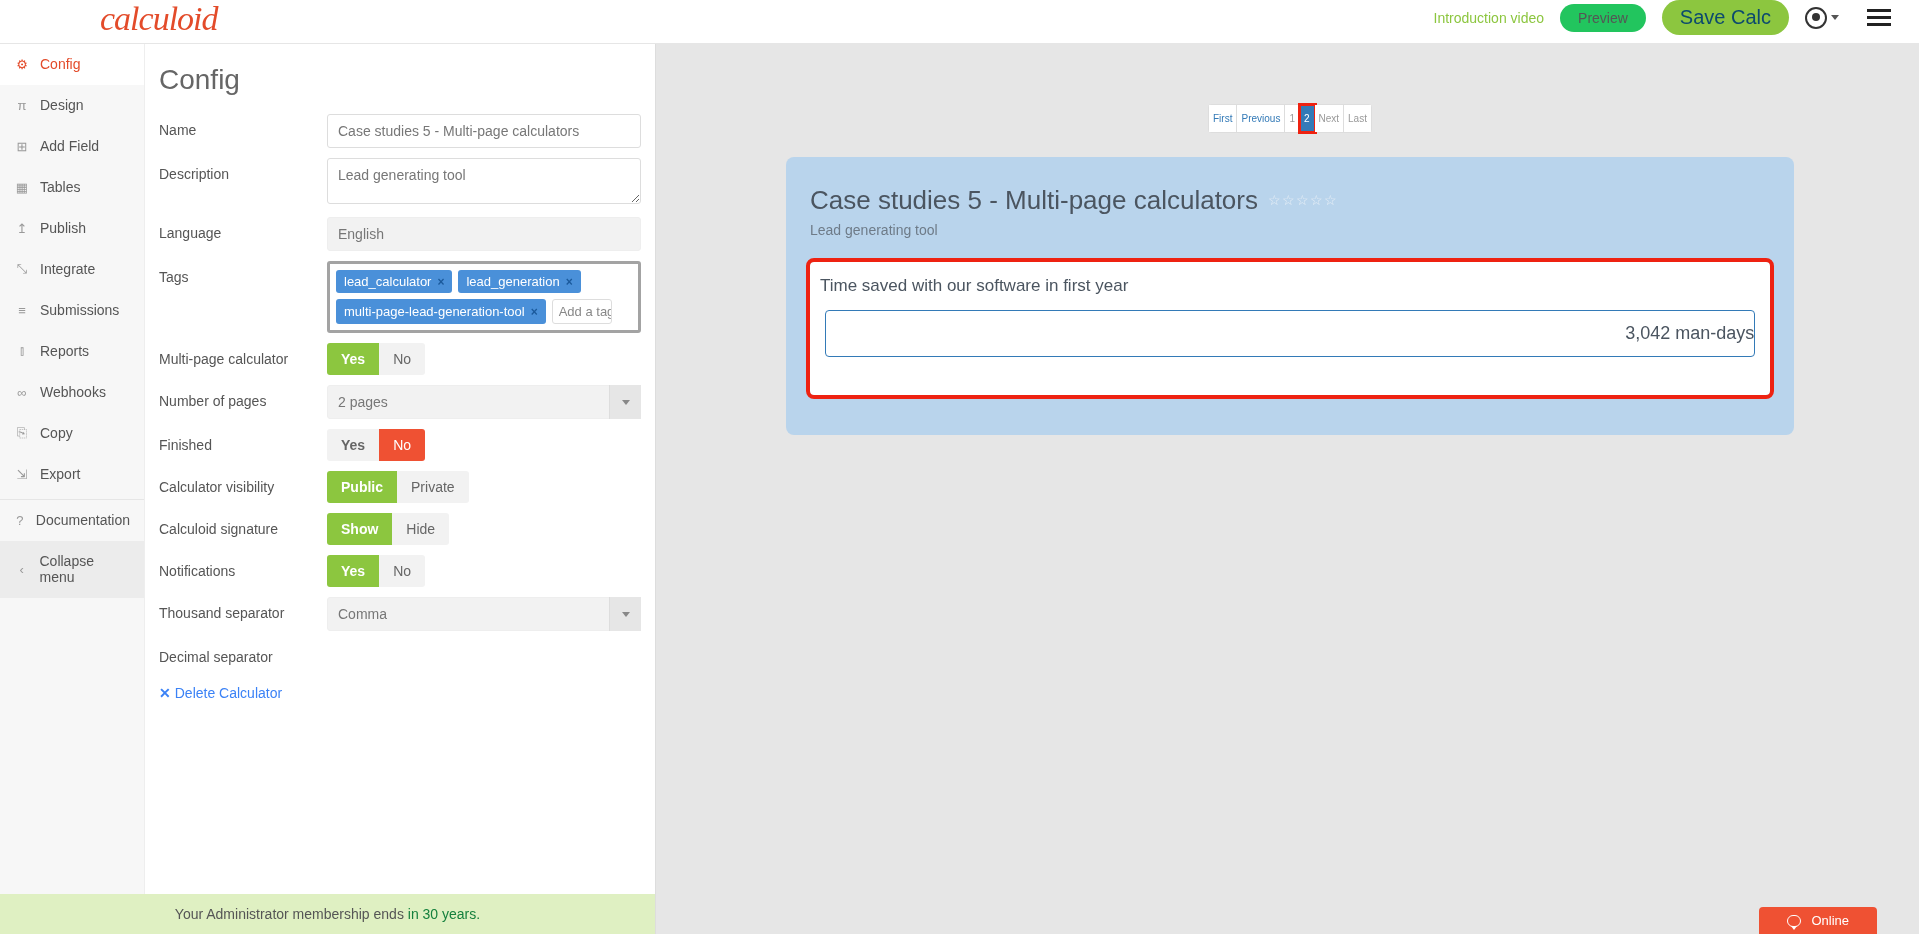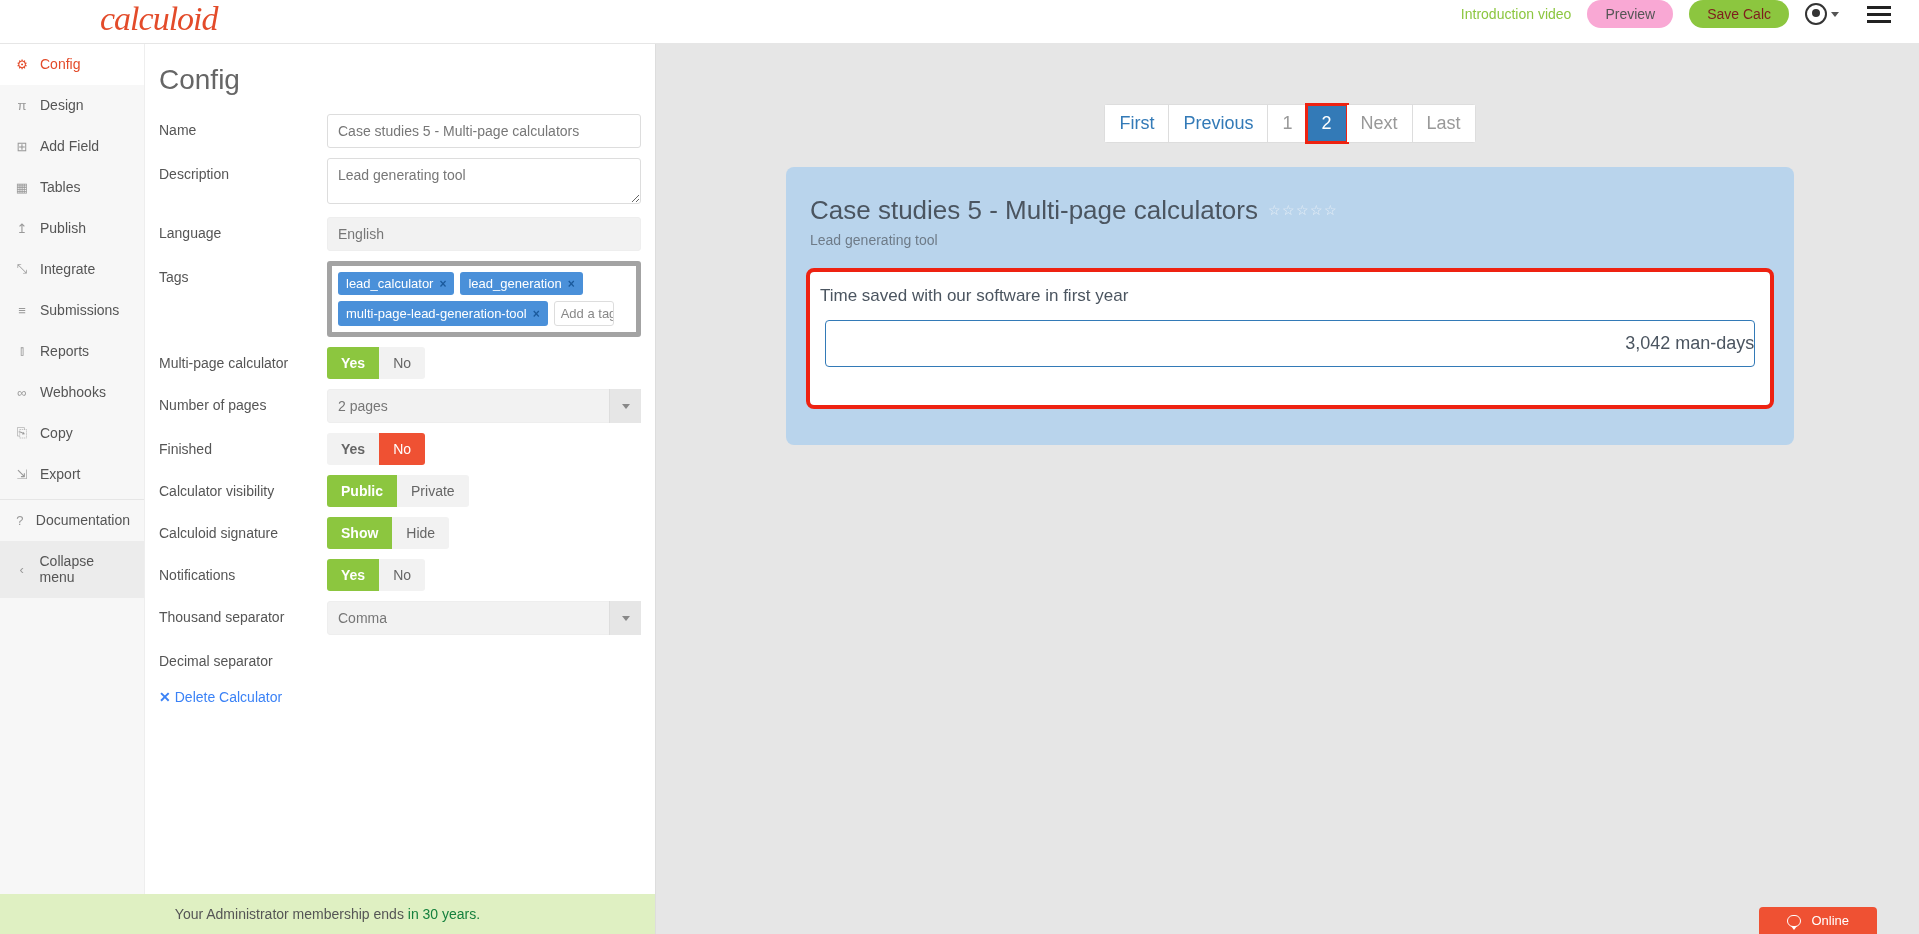--- a/index.html
+++ b/index.html
@@ -23,26 +23,26 @@
     font-family: "Brush Script MT", cursive;
     font-size: 34px;
     font-style: italic;
     color: #e34b2a;
     letter-spacing: -1px;
     padding-bottom: 4px;
   }
   .top-actions { display: flex; align-items: center; gap: 16px; margin-left: 45px; }
   .intro-link { color: #8cc63f; font-size: 14px; cursor: pointer; }
   .btn-preview {
-    background: #f9a8d4; color: #555; border-radius: 18px; padding: 6px 18px;
+    background: #22c55e; color: #555; border-radius: 18px; padding: 6px 18px;
     font-size: 14px; cursor: pointer;
   }
   .btn-save {
-    background: #8cc63f; color: #7f1d1d; border-radius: 18px; padding: 6px 18px;
-    font-size: 14px; cursor: pointer;
+    background: #8cc63f; color: #0c4a6e; border-radius: 18px; padding: 6px 18px;
+    font-size: 20px; cursor: pointer;
   }
   .avatar-drop { display: flex; align-items: center; gap: 4px; cursor: pointer; }
   .avatar-circle {
     width: 22px; height: 22px; border: 2px solid #333; border-radius: 50%;
     display: flex; align-items: center; justify-content: center;
   }
   .avatar-circle::after {
     content: ""; width: 8px; height: 8px; background: #333; border-radius: 50%;
     position: relative; top: -1px;
   }
@@ -93,21 +93,21 @@
   .select-caret {
     position: absolute; right: 0; top: 0; bottom: 0; width: 32px;
     display: flex; align-items: center; justify-content: center;
     background: #e6e6e6; border-left: 1px solid #ddd;
     pointer-events: none;
   }
   .select-caret .caret-down { border-top-color: #888; }
 
   
   .tags-box {
-    border: 5px solid #a3a3a3; border-radius: 3px; padding: 6px; background: #fff;
+    border: 3px solid #a3a3a3; border-radius: 3px; padding: 6px; background: #fff;
     display: flex; flex-wrap: wrap; gap: 6px;
   }
   .tag-chip {
     background: #4a90d9; color: #fff; border-radius: 3px; padding: 4px 8px;
     font-size: 13px; display: flex; align-items: center; gap: 6px;
   }
   .tag-x { color: #1b5a9c; font-weight: bold; cursor: pointer; font-size: 12px; }
   .tag-add {
     border: 1px solid #ddd; border-radius: 3px; padding: 4px 6px; font-size: 13px;
     color: #888; width: 60px; overflow: hidden; white-space: nowrap;
@@ -135,21 +135,21 @@
     padding: 12px 0; font-size: 14px;
   }
   .membership-banner .em { color: #15803d; font-weight: normal; }
 
   
   .preview-inner { padding: 60px 125px 0 130px; }
 
   .pager { display: flex; justify-content: center; margin-bottom: 24px; }
   .pager-group { display: flex; border: 1px solid #ddd; border-radius: 3px; background: #fff; }
   .pager-btn {
-    padding: 8px 14px; font-size: 18px; color: #337ab7; cursor: pointer;
+    padding: 8px 4px; font-size: 10px; color: #337ab7; cursor: pointer;
     border-right: 1px solid #ddd; background: #fff;
   }
   .pager-btn:last-child { border-right: none; }
   .pager-btn.muted { color: #999; }
   .pager-btn.active { background: #337ab7; color: #fff; }
   .pager-outline-red { outline: 3px solid #e21; outline-offset: -1px; }
 
   .calc-card {
     background: #b9d4ec; border-radius: 8px; padding: 28px 24px 40px 24px;
   }

